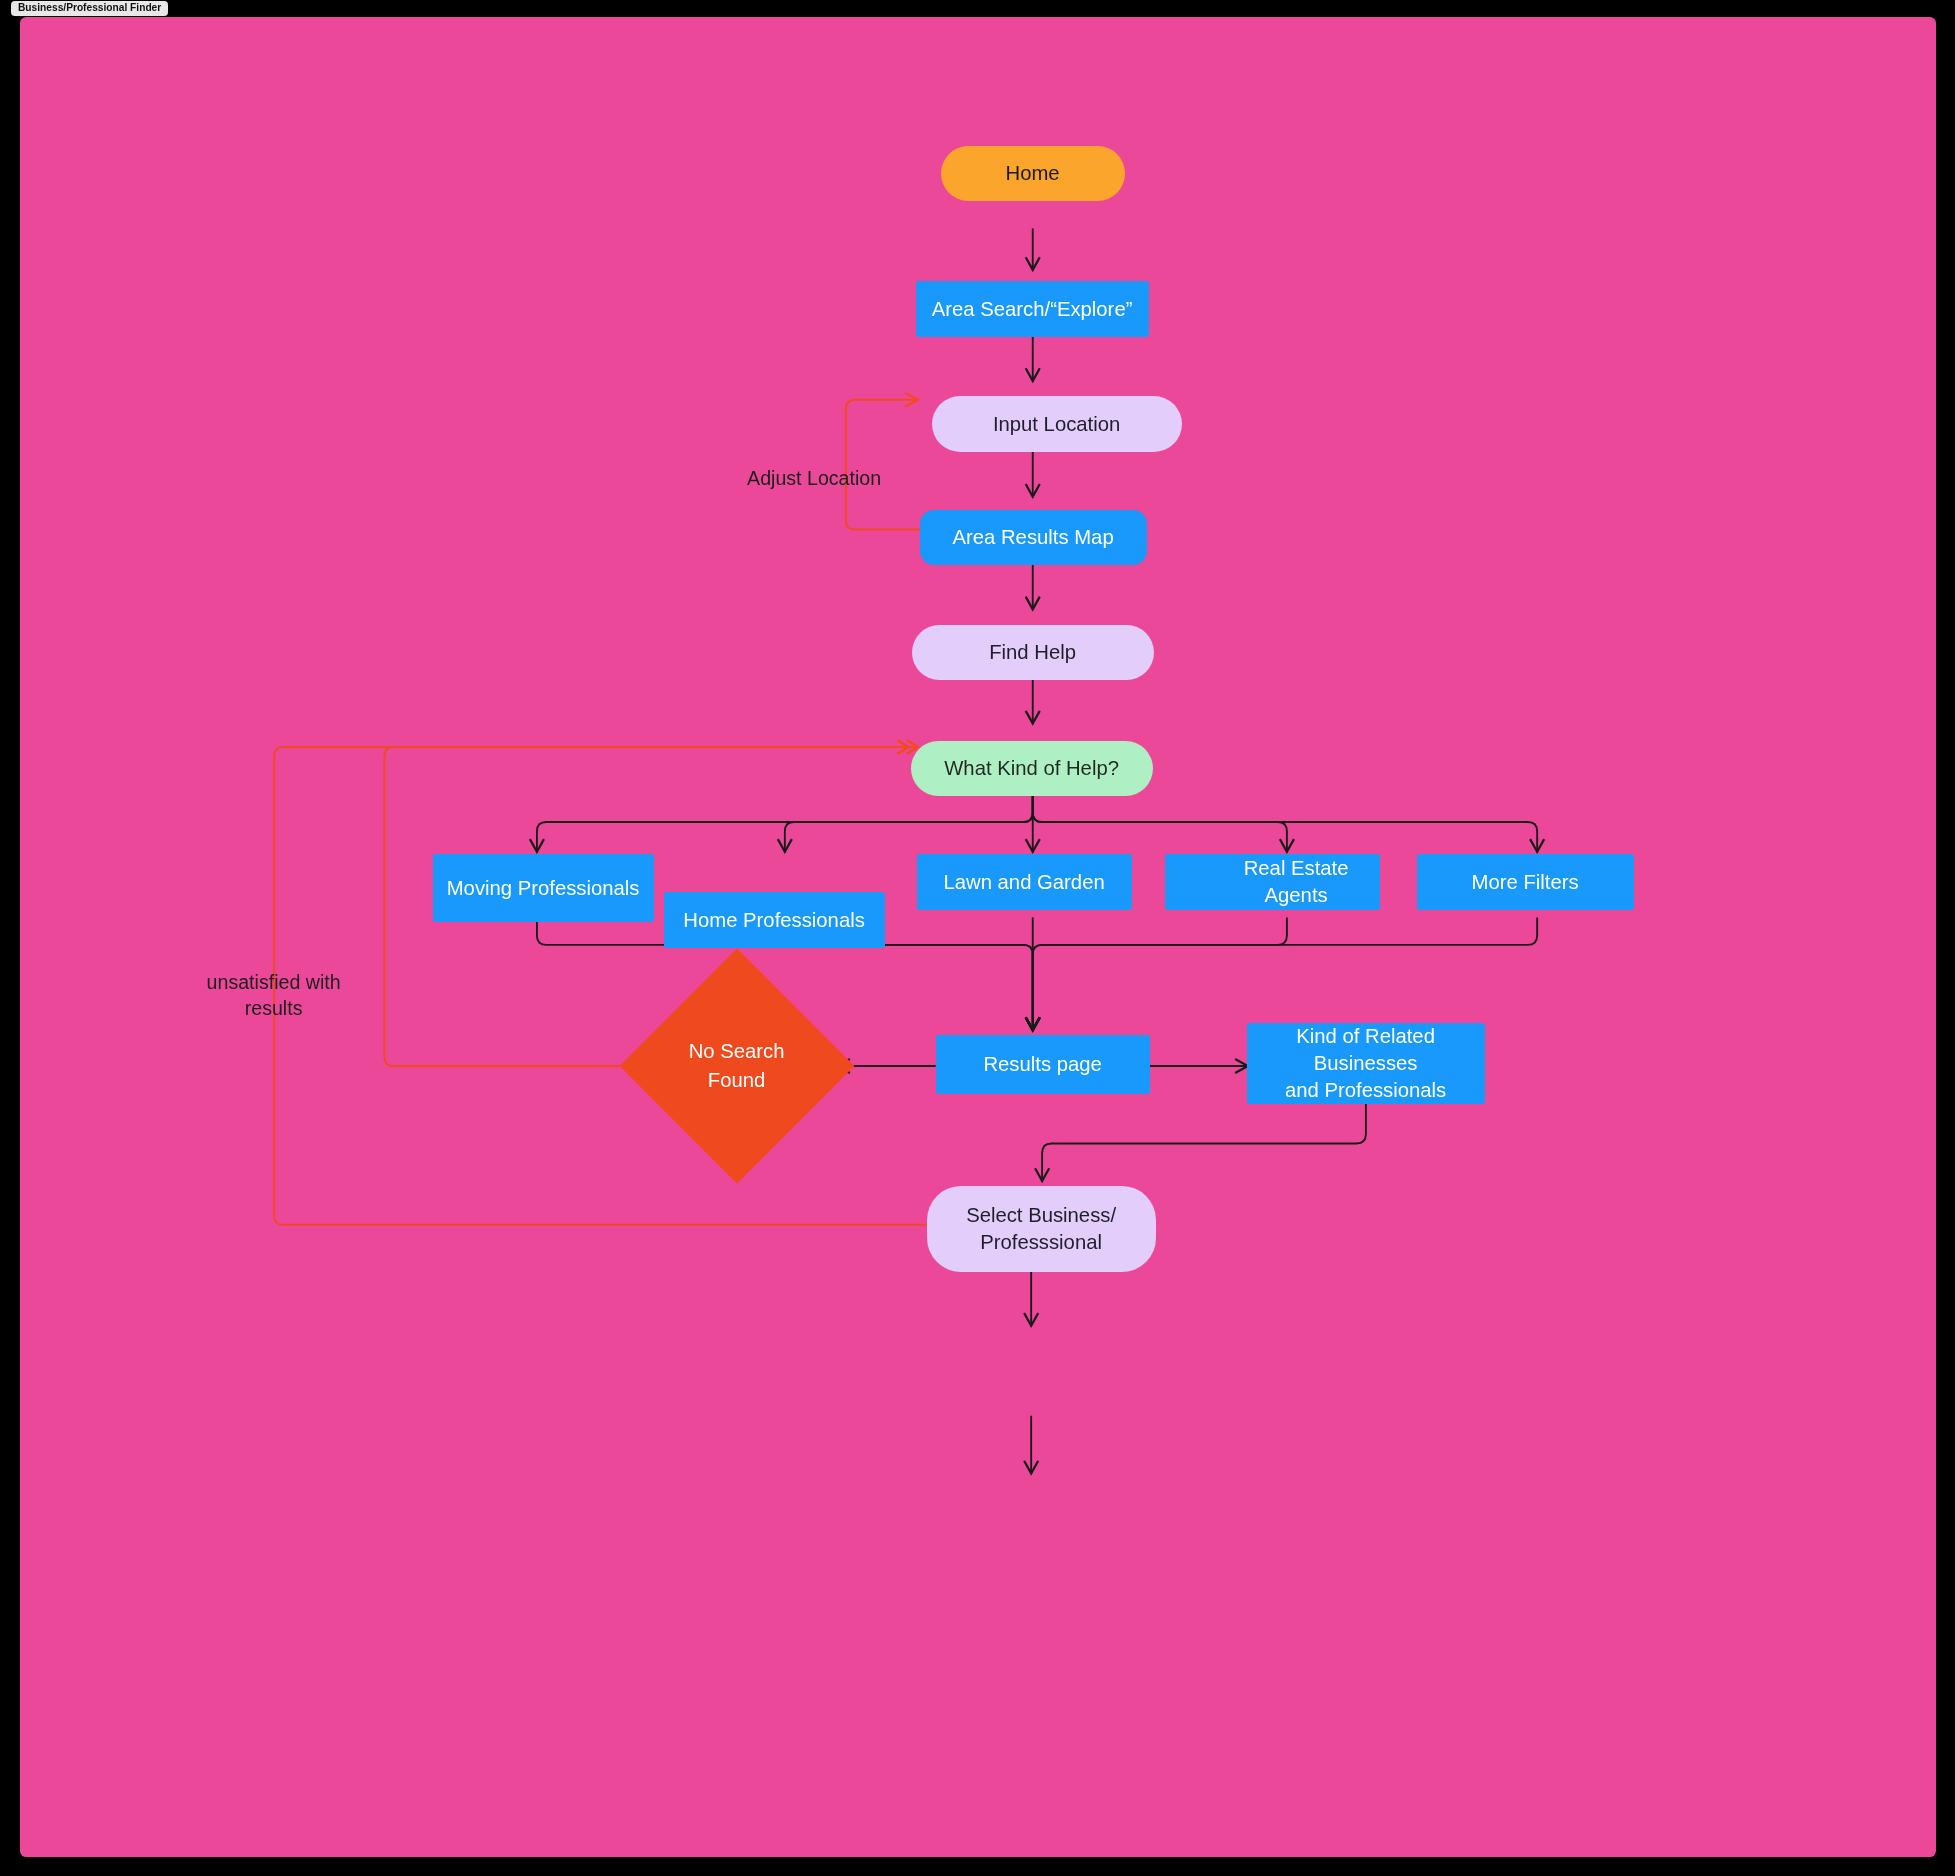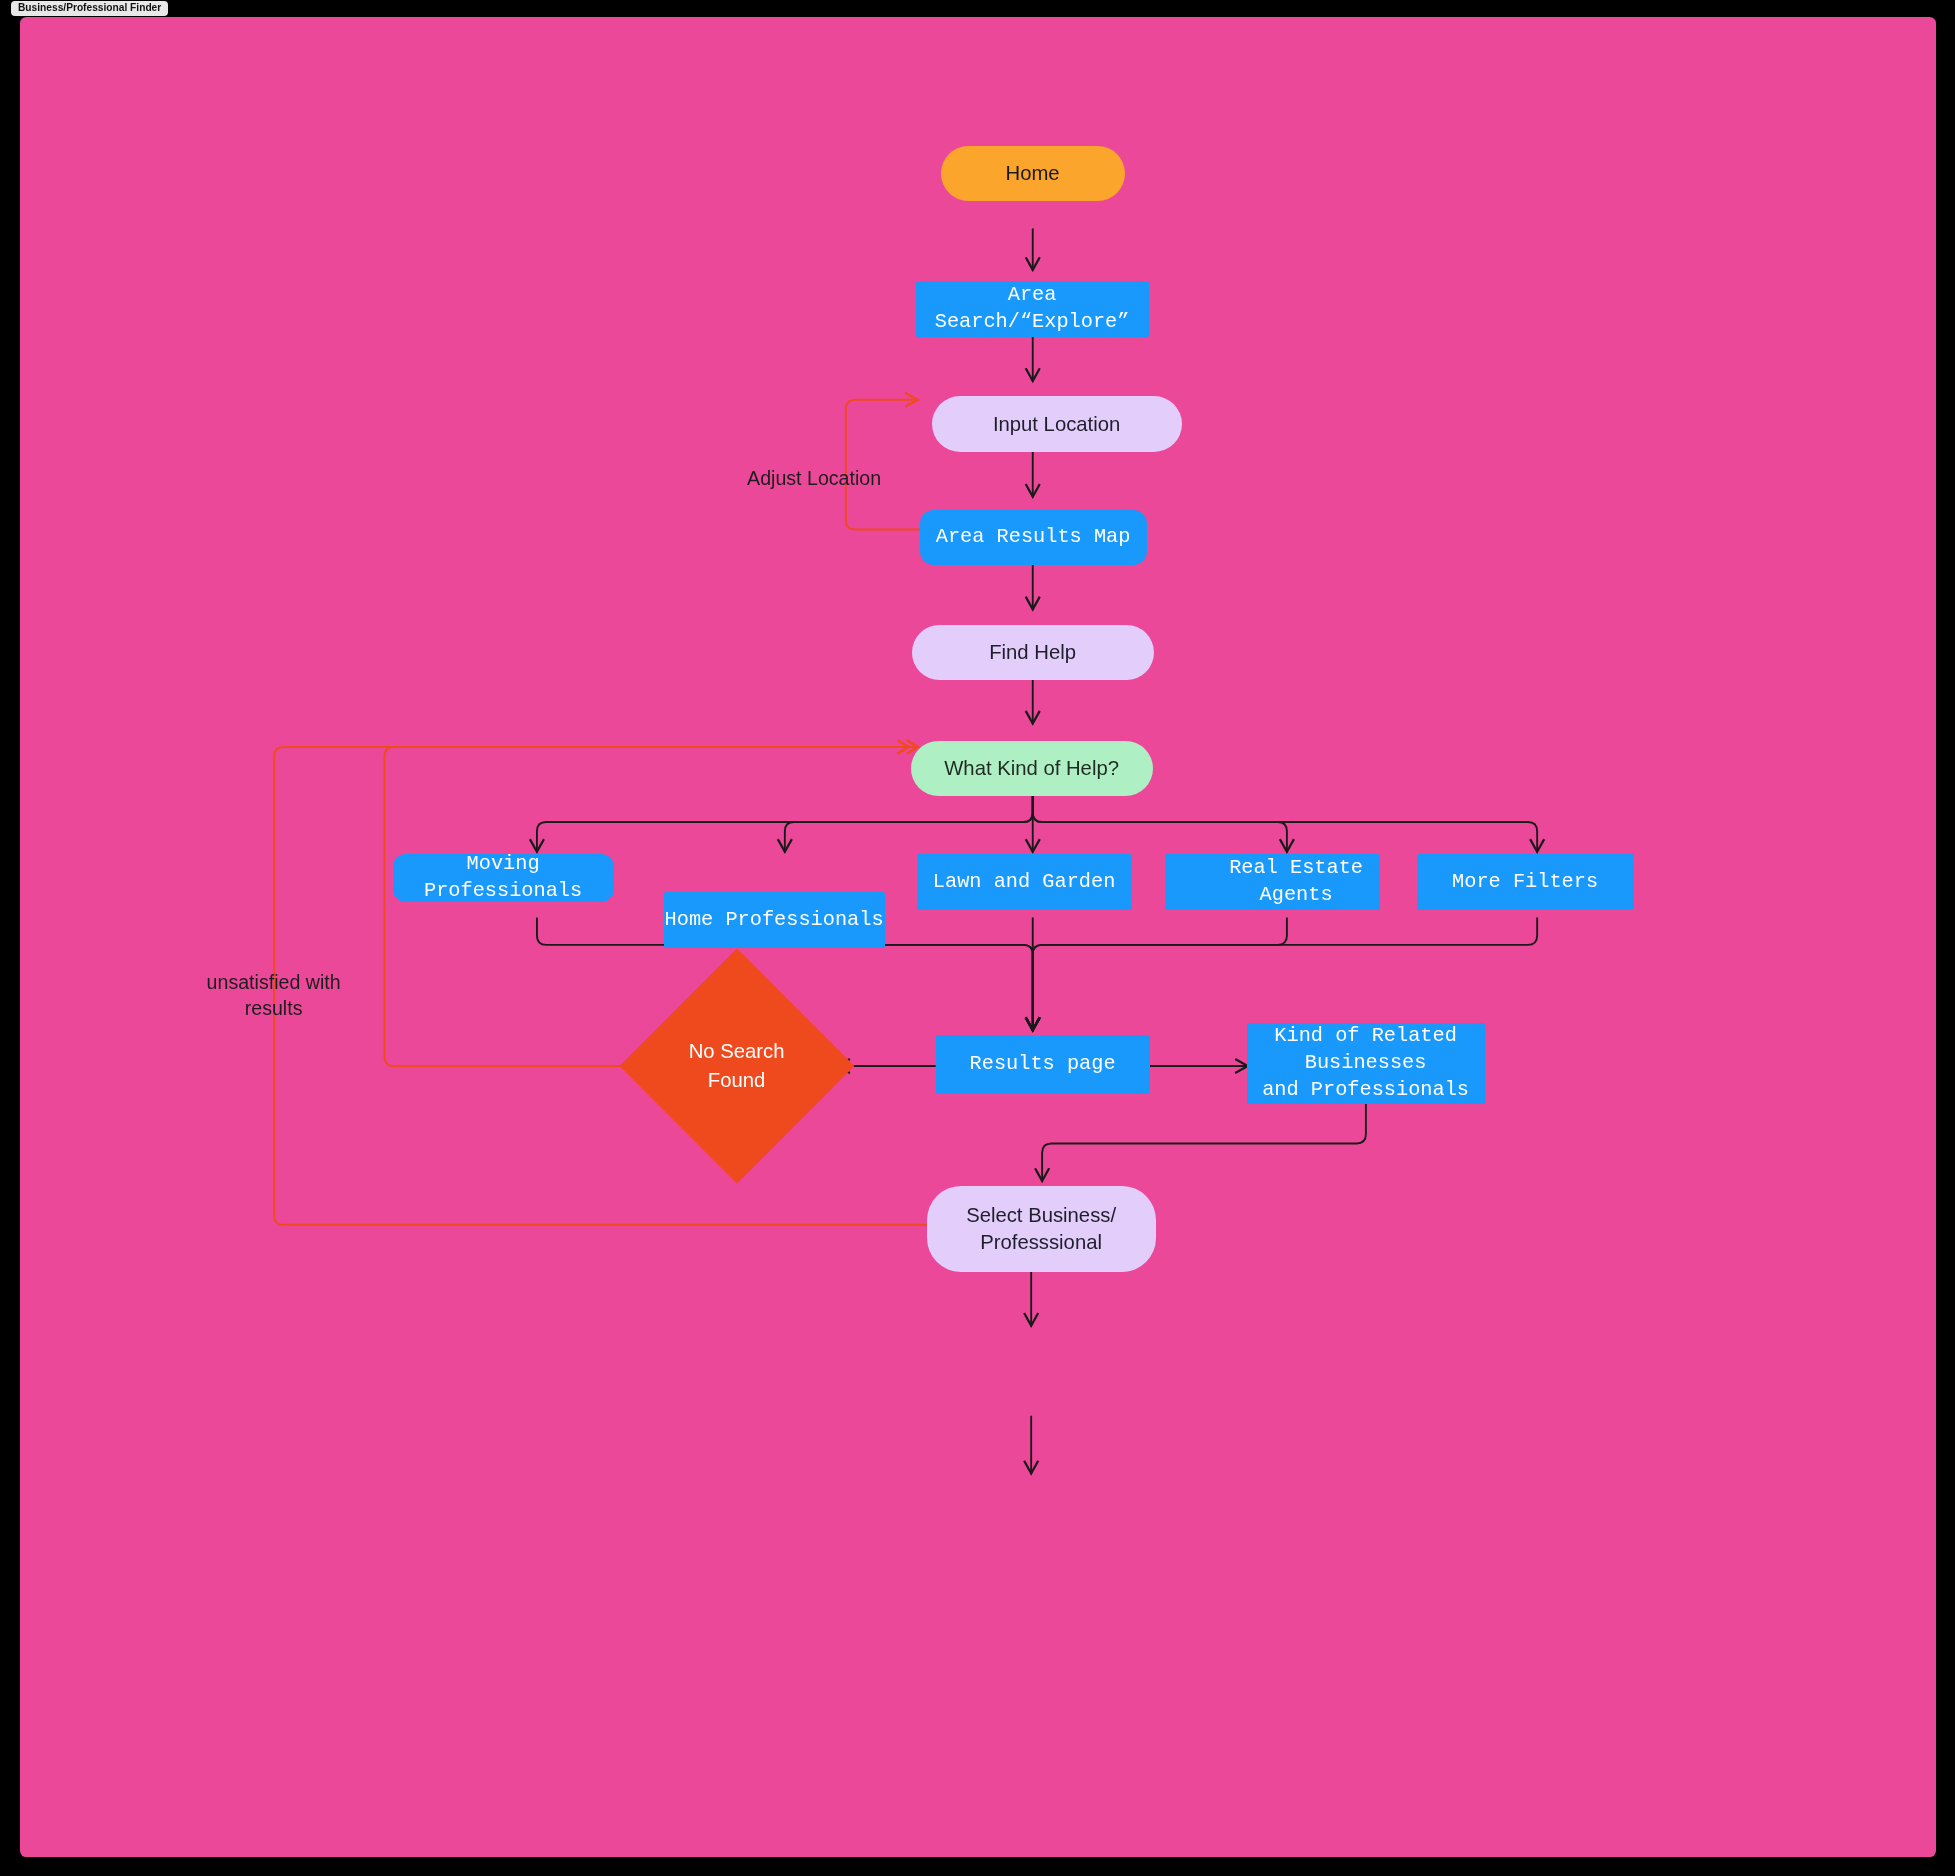--- a/index.html
+++ b/index.html
@@ -76,21 +76,20 @@
   .node.pill {
     border-radius: 38px;
   }
   .node.stadium-lg {
     border-radius: 34px;
   }
 
   .node-blue {
     background: #1899fb;
     color: #ffffff;
-    font-family: Liberation Mono, monospace;
   }
   .node-orange {
     background: #fba52c;
     color: #1a1a1a;
   }
   .node-purple {
     background: #e2cdfb;
     color: #1f1f2b;
   }
   .node-green {
@@ -212,21 +211,21 @@
     <div class="node rect node-blue" style="left:896px; top:264px; width:233px; height:56px;">Area Search/“Explore”</div>
 
     <div class="node pill node-purple" style="left:908px; top:379px; width:250px; height:56px; left:912px;">Input Location</div>
 
     <div class="node rect node-blue" style="left:900px; top:493px; width:227px; height:55px;border-radius:14px;">Area Results Map</div>
 
     <div class="node pill node-purple" style="left:892px; top:608px; width:242px; height:55px;">Find Help</div>
 
     <div class="node pill node-green" style="left:891px; top:724px; width:242px; height:55px;">What Kind of Help?</div>
 
-    <div class="node rect node-blue" style="left:373px; top:837px; width:221px; height:48px;border-radius:13px;">Moving Professionals</div>
+    <div class="node rect node-blue" style="left:413px; top:837px; width:221px; height:68px;">Moving Professionals</div>
 
     <div class="node rect node-blue" style="left:644px; top:875px; width:221px; height:56px;">Home Professionals</div>
 
     <div class="node rect node-blue" style="left:897px; top:837px; width:215px; height:56px;">Lawn and Garden</div>
 
     <div class="node rect node-blue" style="left:1145px; top:837px; width:215px; height:56px;padding-left:48px;">Real Estate Agents</div>
 
     <div class="node rect node-blue" style="left:1397px; top:837px; width:217px; height:56px;">More Filters</div>
 
     <div class="diamond-wrap" style="left:634px; top:966px; width:166px; height:166px;">

